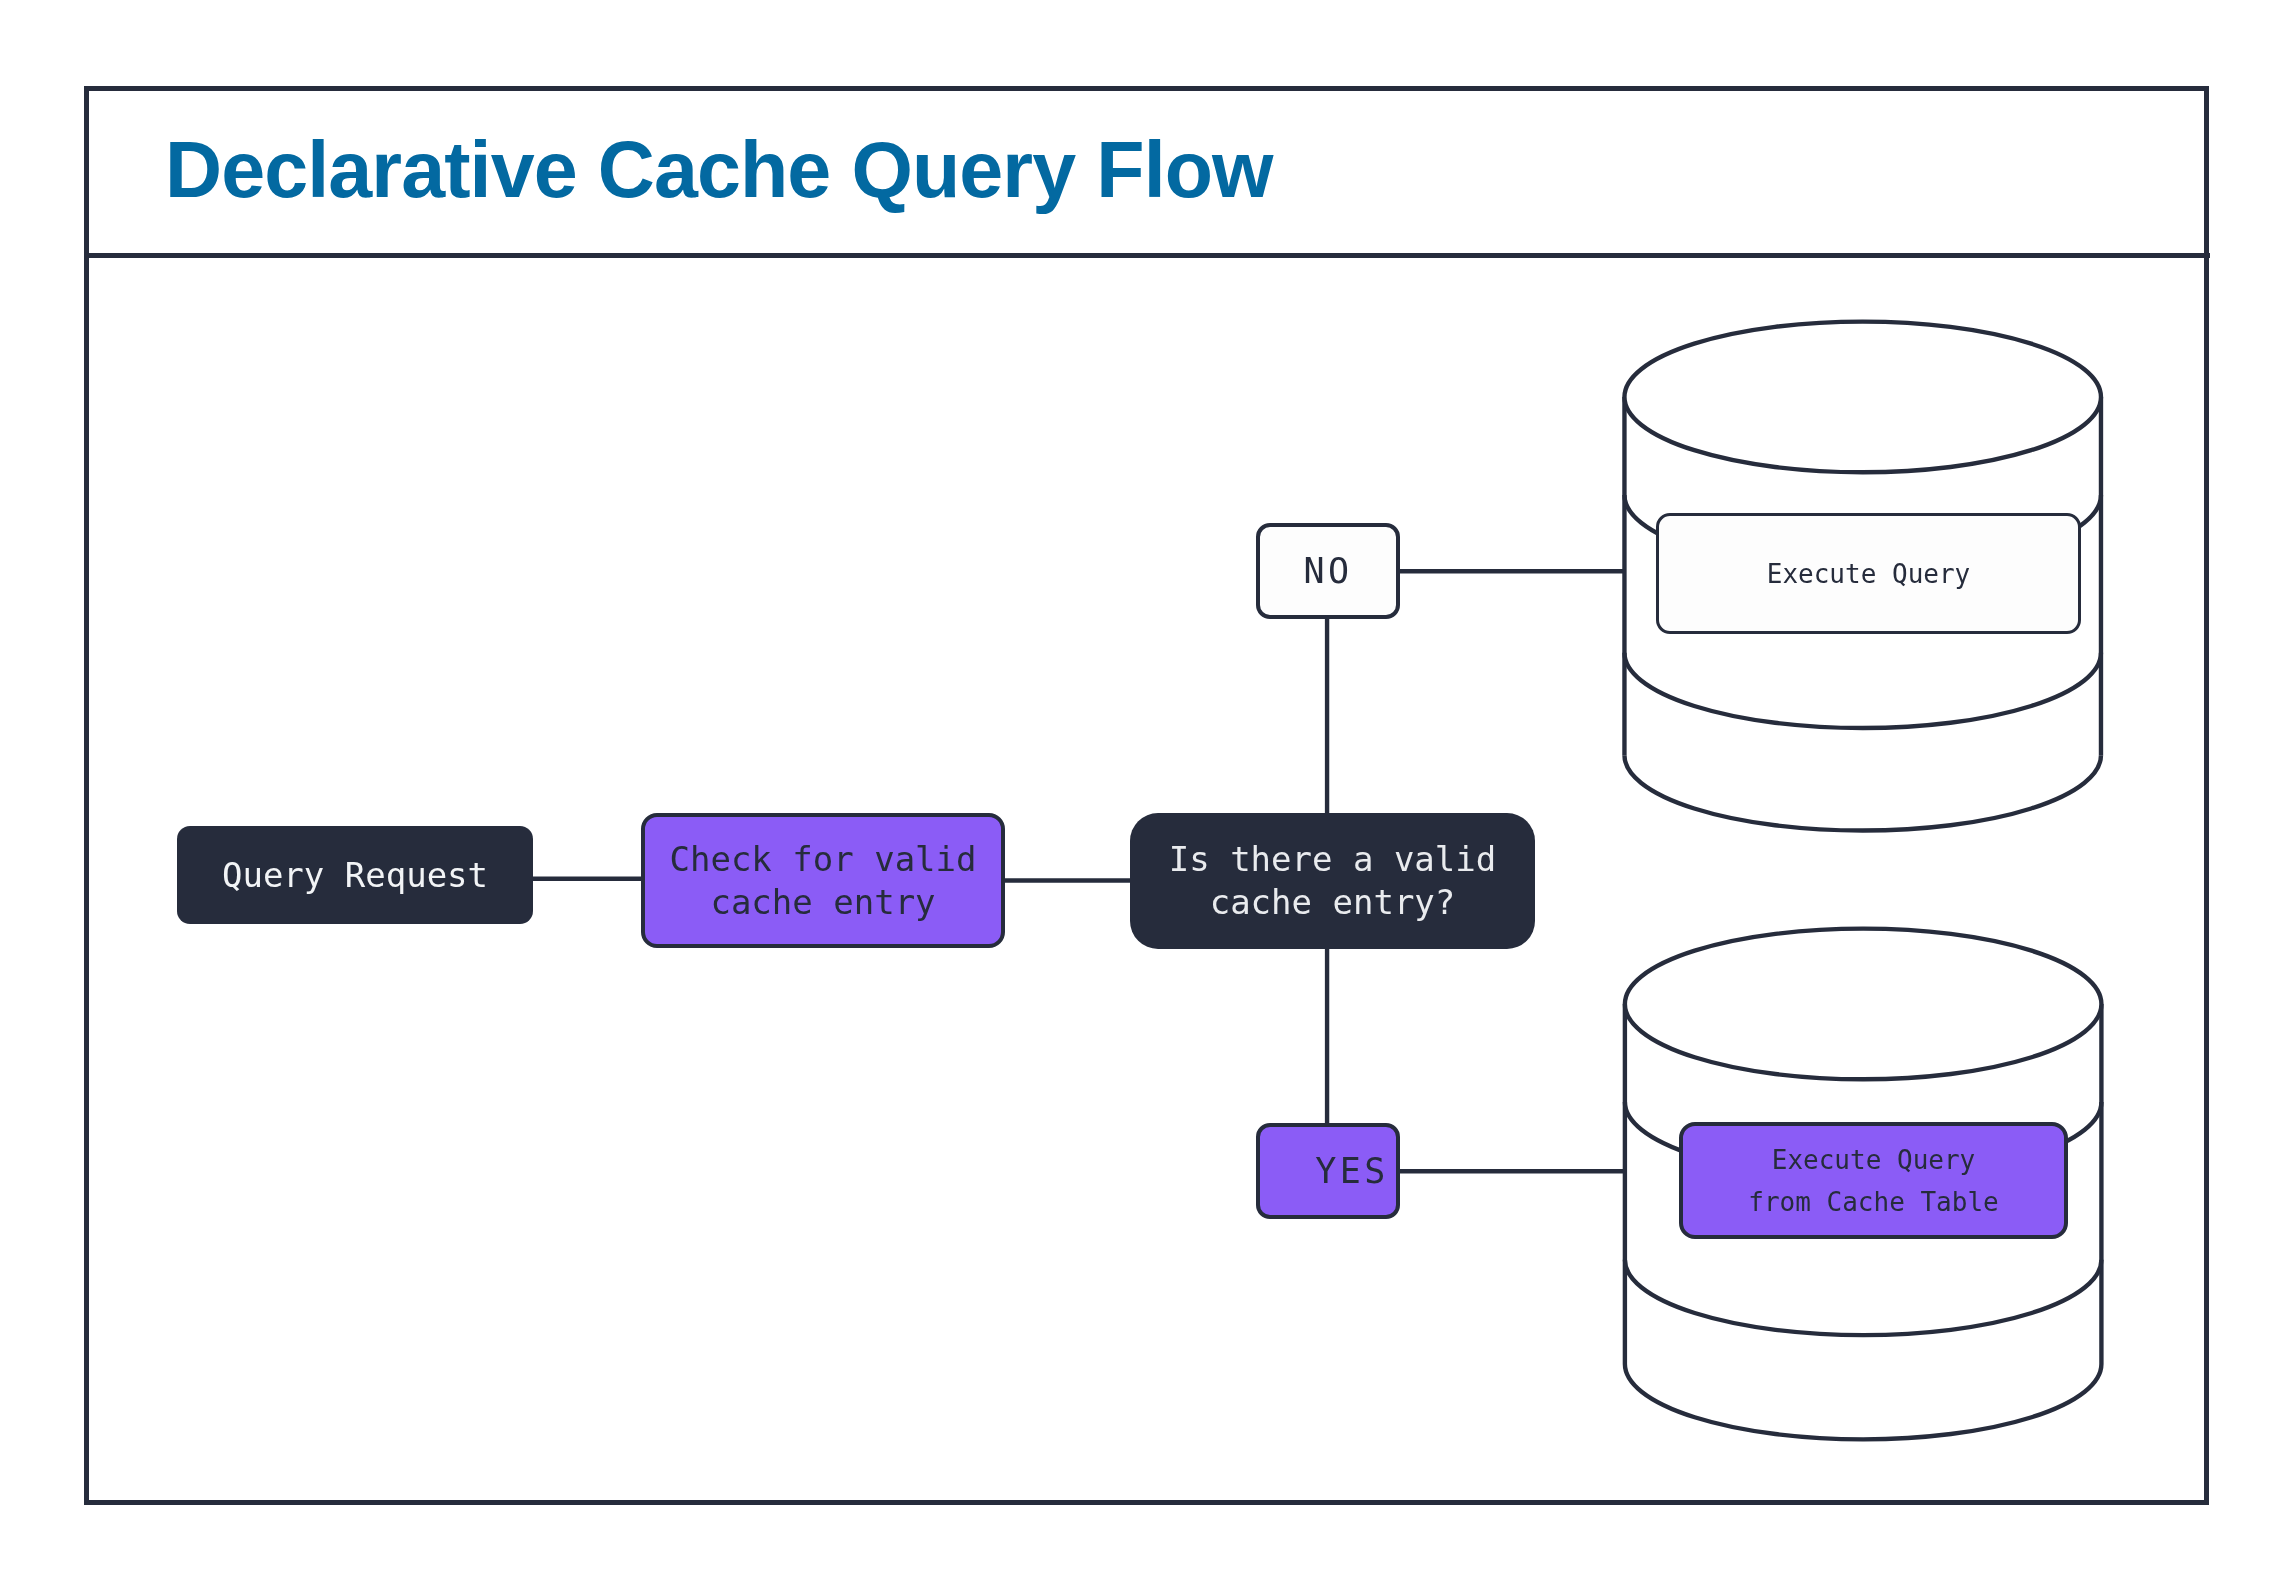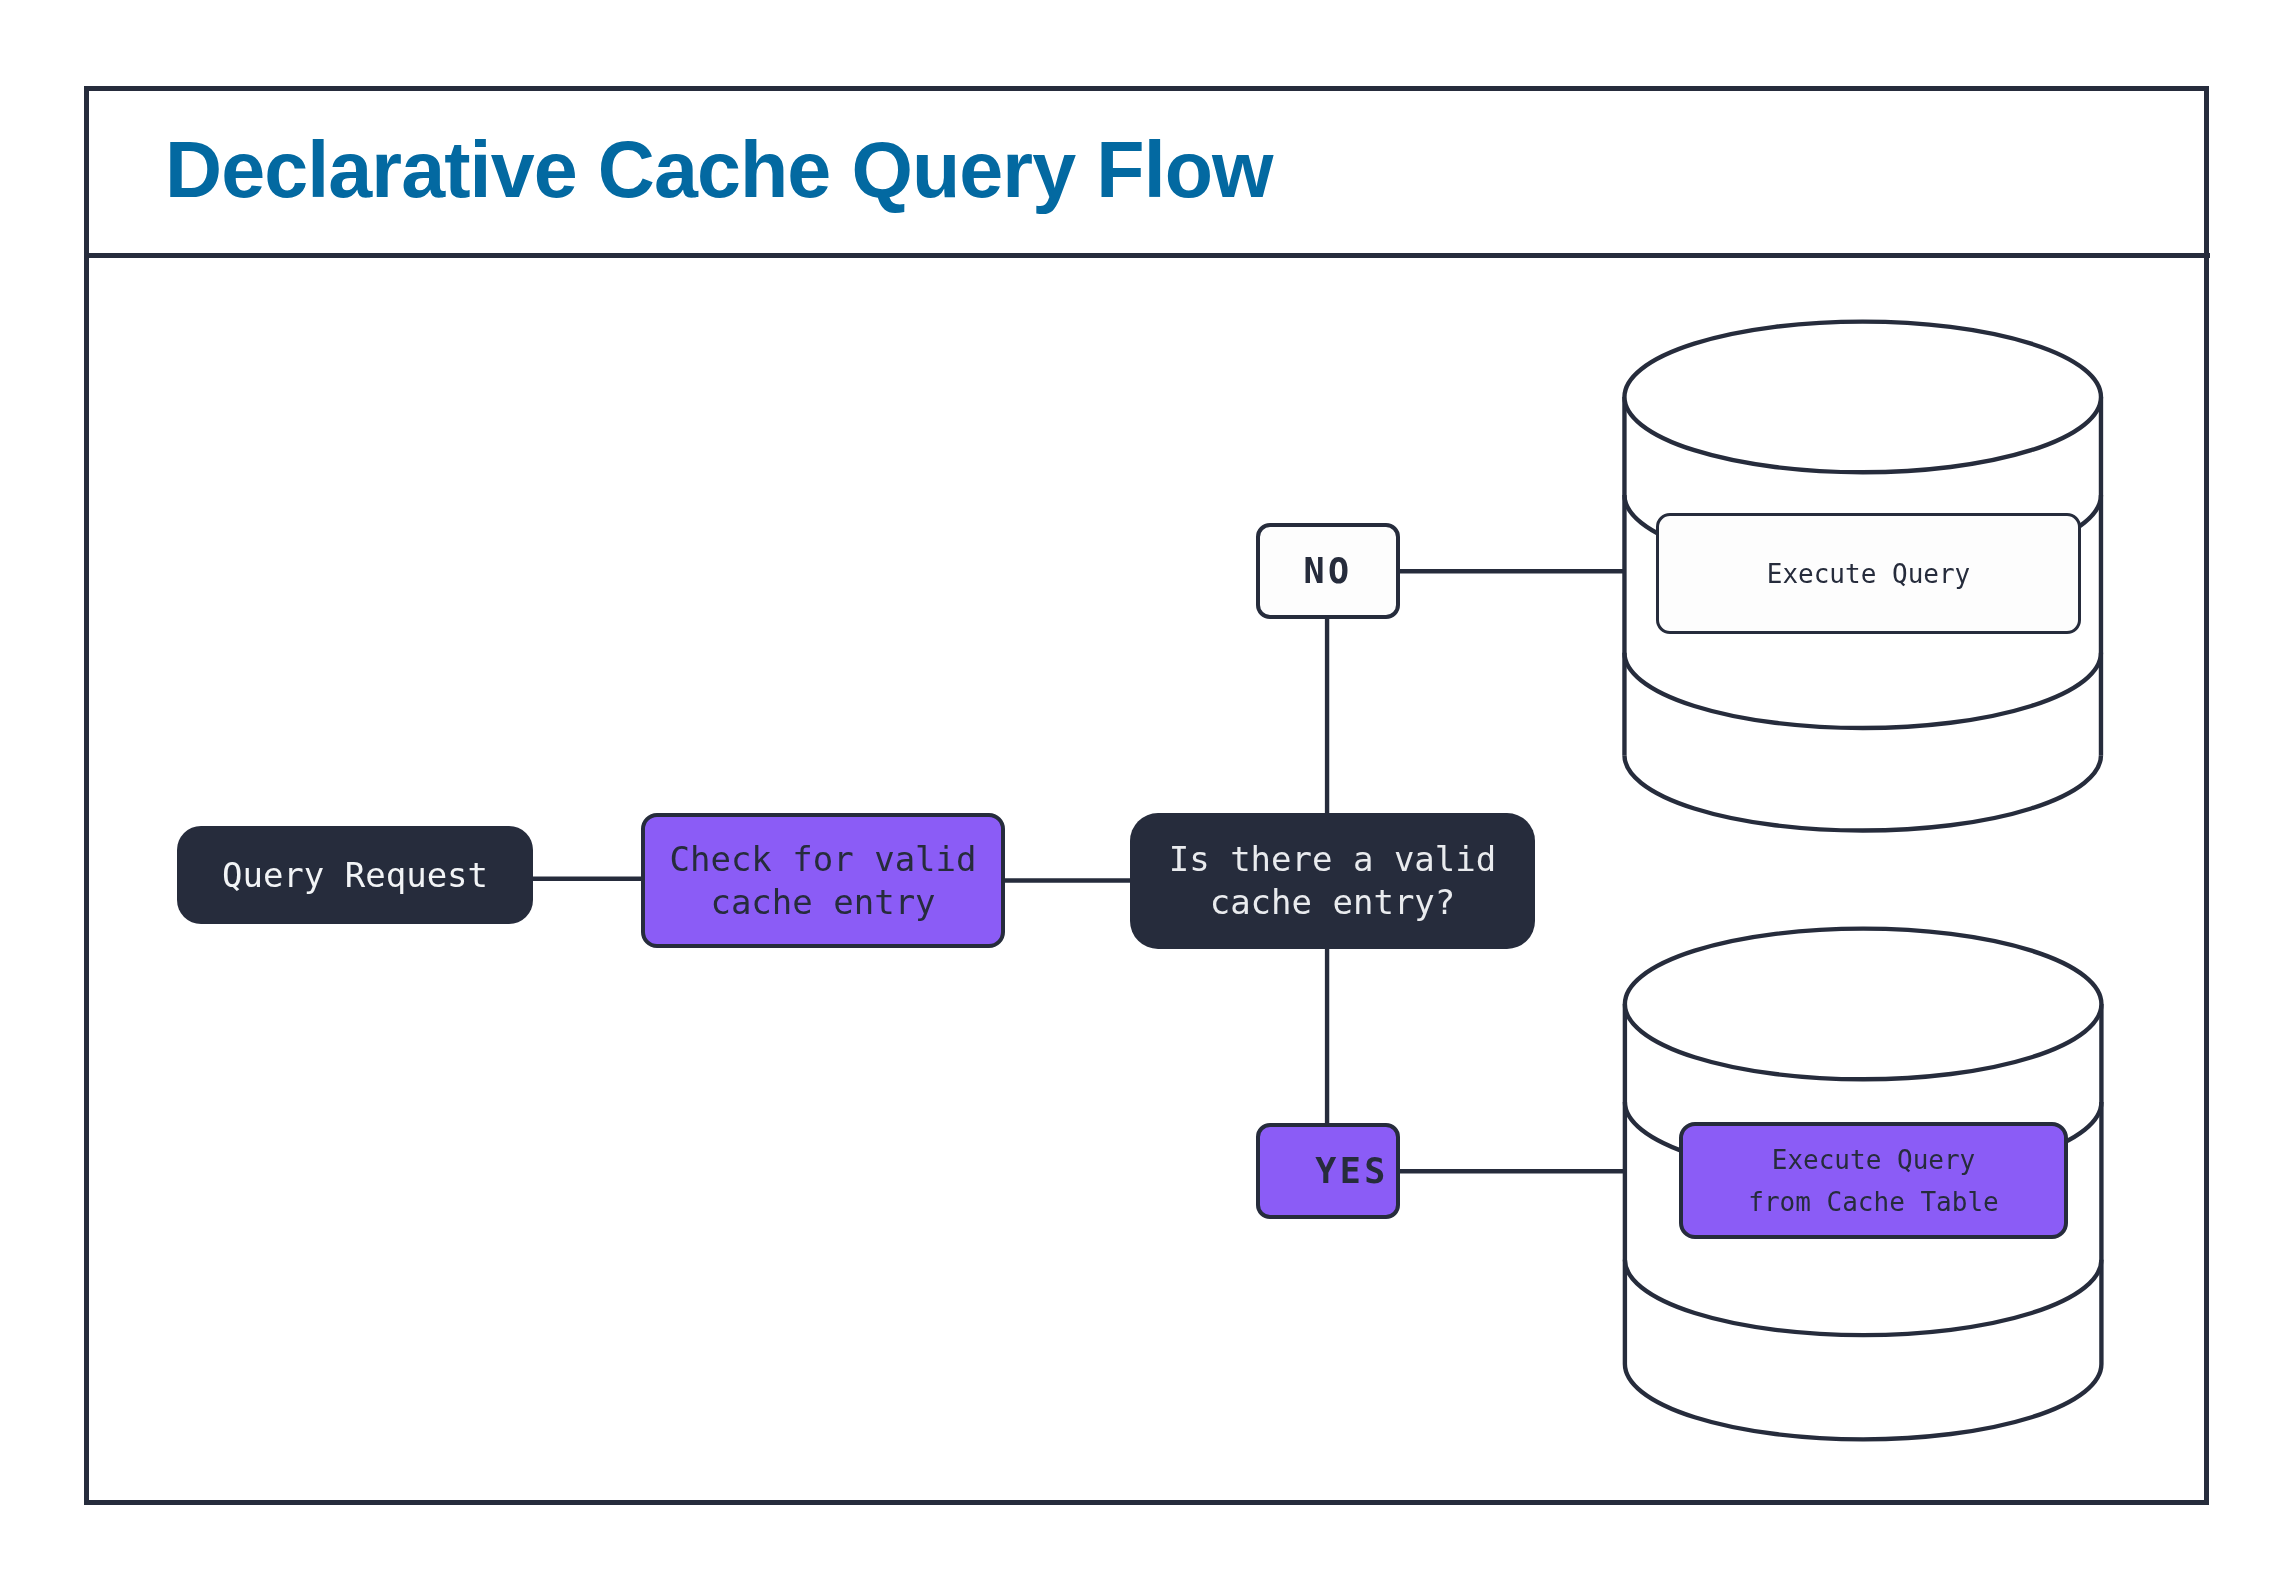--- a/index.html
+++ b/index.html
@@ -45,21 +45,21 @@
     align-items: center; justify-content: center;
     text-align: center;
     z-index: 3;
     font-size: 34px;
     line-height: 43px;
     white-space: nowrap;
   }
   .node.dark  { background: #262C3C; color: #F2F4F6; border-radius: 28px; }
   .node.green { background: #8b5cf6; color: #262C3C; border: 4.4px solid #262C3C; border-radius: 16px; }
   .node.white { background: #FDFDFD; color: #262C3C; border: 4.4px solid #262C3C; border-radius: 14px; }
-  .node.tag   { font-weight: 700; letter-spacing: 3.5px; font-size: 35px; }
+  .node.tag   { font-weight: 400; letter-spacing: 3.5px; font-size: 35px; }
   .db-label   { font-size: 26px; line-height: 42px; border-radius: 12.3px; }
 </style>
 </head>
 <body>
 
 <div class="canvas">
 
   <div class="frame"></div>
 
   <div class="header">
@@ -96,21 +96,21 @@
       <path d="M1855 1146 V1557 A272 86 0 0 0 2399 1557 V1146 Z" fill="#ffffff" stroke="none"></path>
       <line x1="1855" y1="1146" x2="1855" y2="1557" stroke="#262C3C" stroke-width="5"></line>
       <line x1="2399" y1="1146" x2="2399" y2="1557" stroke="#262C3C" stroke-width="5"></line>
       <path d="M1855 1258 A272 86 0 0 0 2399 1258" fill="none" stroke="#262C3C" stroke-width="5"></path>
       <path d="M1855 1438 A272 86 0 0 0 2399 1438" fill="none" stroke="#262C3C" stroke-width="5"></path>
       <path d="M1855 1557 A272 86 0 0 0 2399 1557" fill="none" stroke="#262C3C" stroke-width="5"></path>
       <ellipse cx="2127" cy="1146" rx="272" ry="86" fill="#ffffff" stroke="#262C3C" stroke-width="5"></ellipse>
     </g>
   </svg>
 
-  <div class="node dark" style="left:177px; top:826px; width:356px; height:98px; border-radius:24px;justify-content:center;">
+  <div class="node dark" style="left:177px; top:826px; width:356px; height:98px; border-radius:13px;justify-content:center;">
     <span>Query Request</span>
   </div>
 
   <div class="node green" style="left:641px; top:813px; width:364px; height:135px;">
     <span>Check for valid</span>
     <span>cache entry</span>
   </div>
 
   <div class="node dark" style="left:1130px; top:813px; width:405px; height:136px; color:#E9EBEE;">
     <span>Is there a valid</span>

